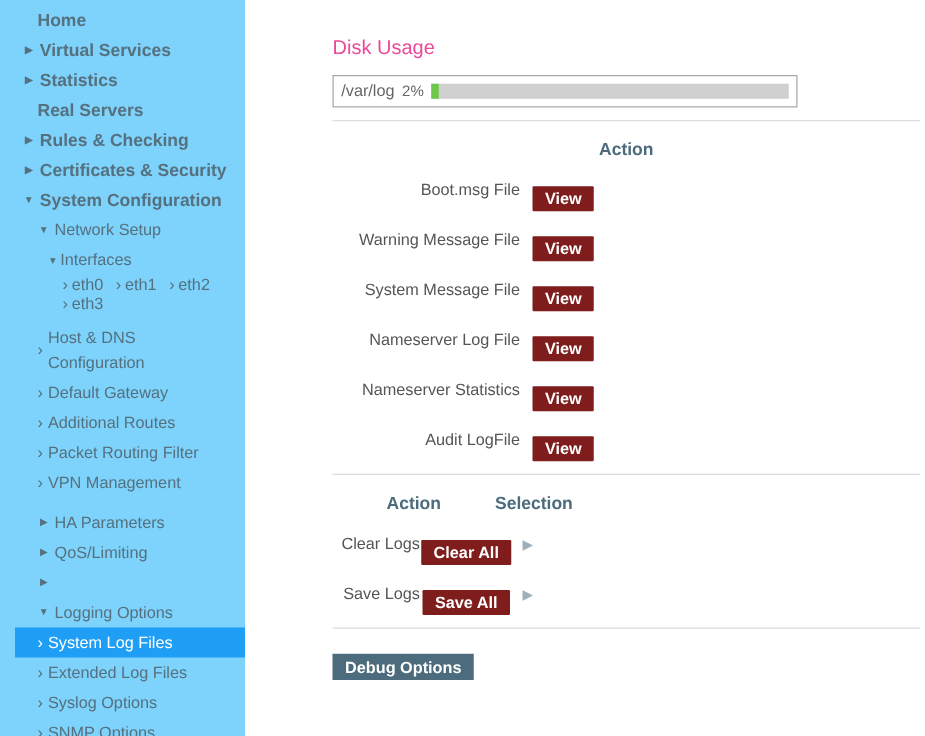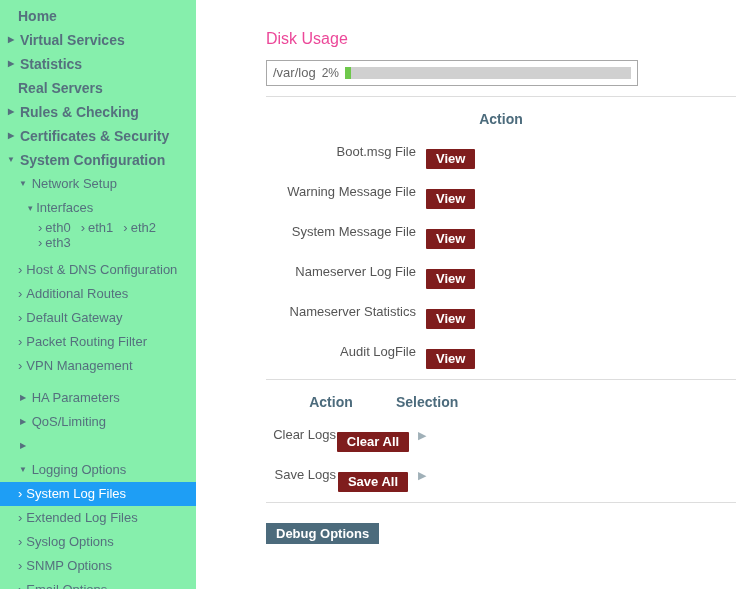--- a/index.html
+++ b/index.html
@@ -7,22 +7,22 @@
     font-family: "Segoe UI", Tahoma, Arial, sans-serif;
     font-size: 13px;
     color: #4a6a7a;
     background: #fff;
     width: 740px;
     height: 589px;
     display: flex;
   }
   .sidebar {
     width: 200px;
-    background: #86efac;
-    padding: 4px 0 0 0;
+    background: #7dd3fc;
+    padding: 4px 0 0 12px;
     font-weight: 600;
     color: #55707e;
   }
   .nav-item {
     display: flex;
     align-items: center;
     padding: 2px 8px 2px 4px;
     line-height: 20px;
     cursor: pointer;
   }
@@ -191,24 +191,24 @@
     <span>eth2</span>
   </div>
   <div class="eth-row">
     <span>eth3</span>
   </div>
   <div class="nav-spacer"></div>
   <div class="nav-item nav-leaf">
       <span>Host &amp; DNS Configuration</span>
     </div>
   <div class="nav-item nav-leaf">
+      <span>Default Gateway</span>
+    </div>
+  <div class="nav-item nav-leaf">
       <span>Additional Routes</span>
-    </div>
-  <div class="nav-item nav-leaf">
-      <span>Default Gateway</span>
     </div>
   <div class="nav-item nav-leaf">
       <span>Packet Routing Filter</span>
     </div>
   <div class="nav-item nav-leaf">
       <span>VPN Management</span>
     </div>
   <div class="nav-spacer"></div>
   <div class="nav-item nav-sub1"><span class="nav-arrow closed"></span>&nbsp;<span>HA Parameters</span></div>
   <div class="nav-item nav-sub1"><span class="nav-arrow closed"></span>&nbsp;<span>QoS/Limiting</span></div>

